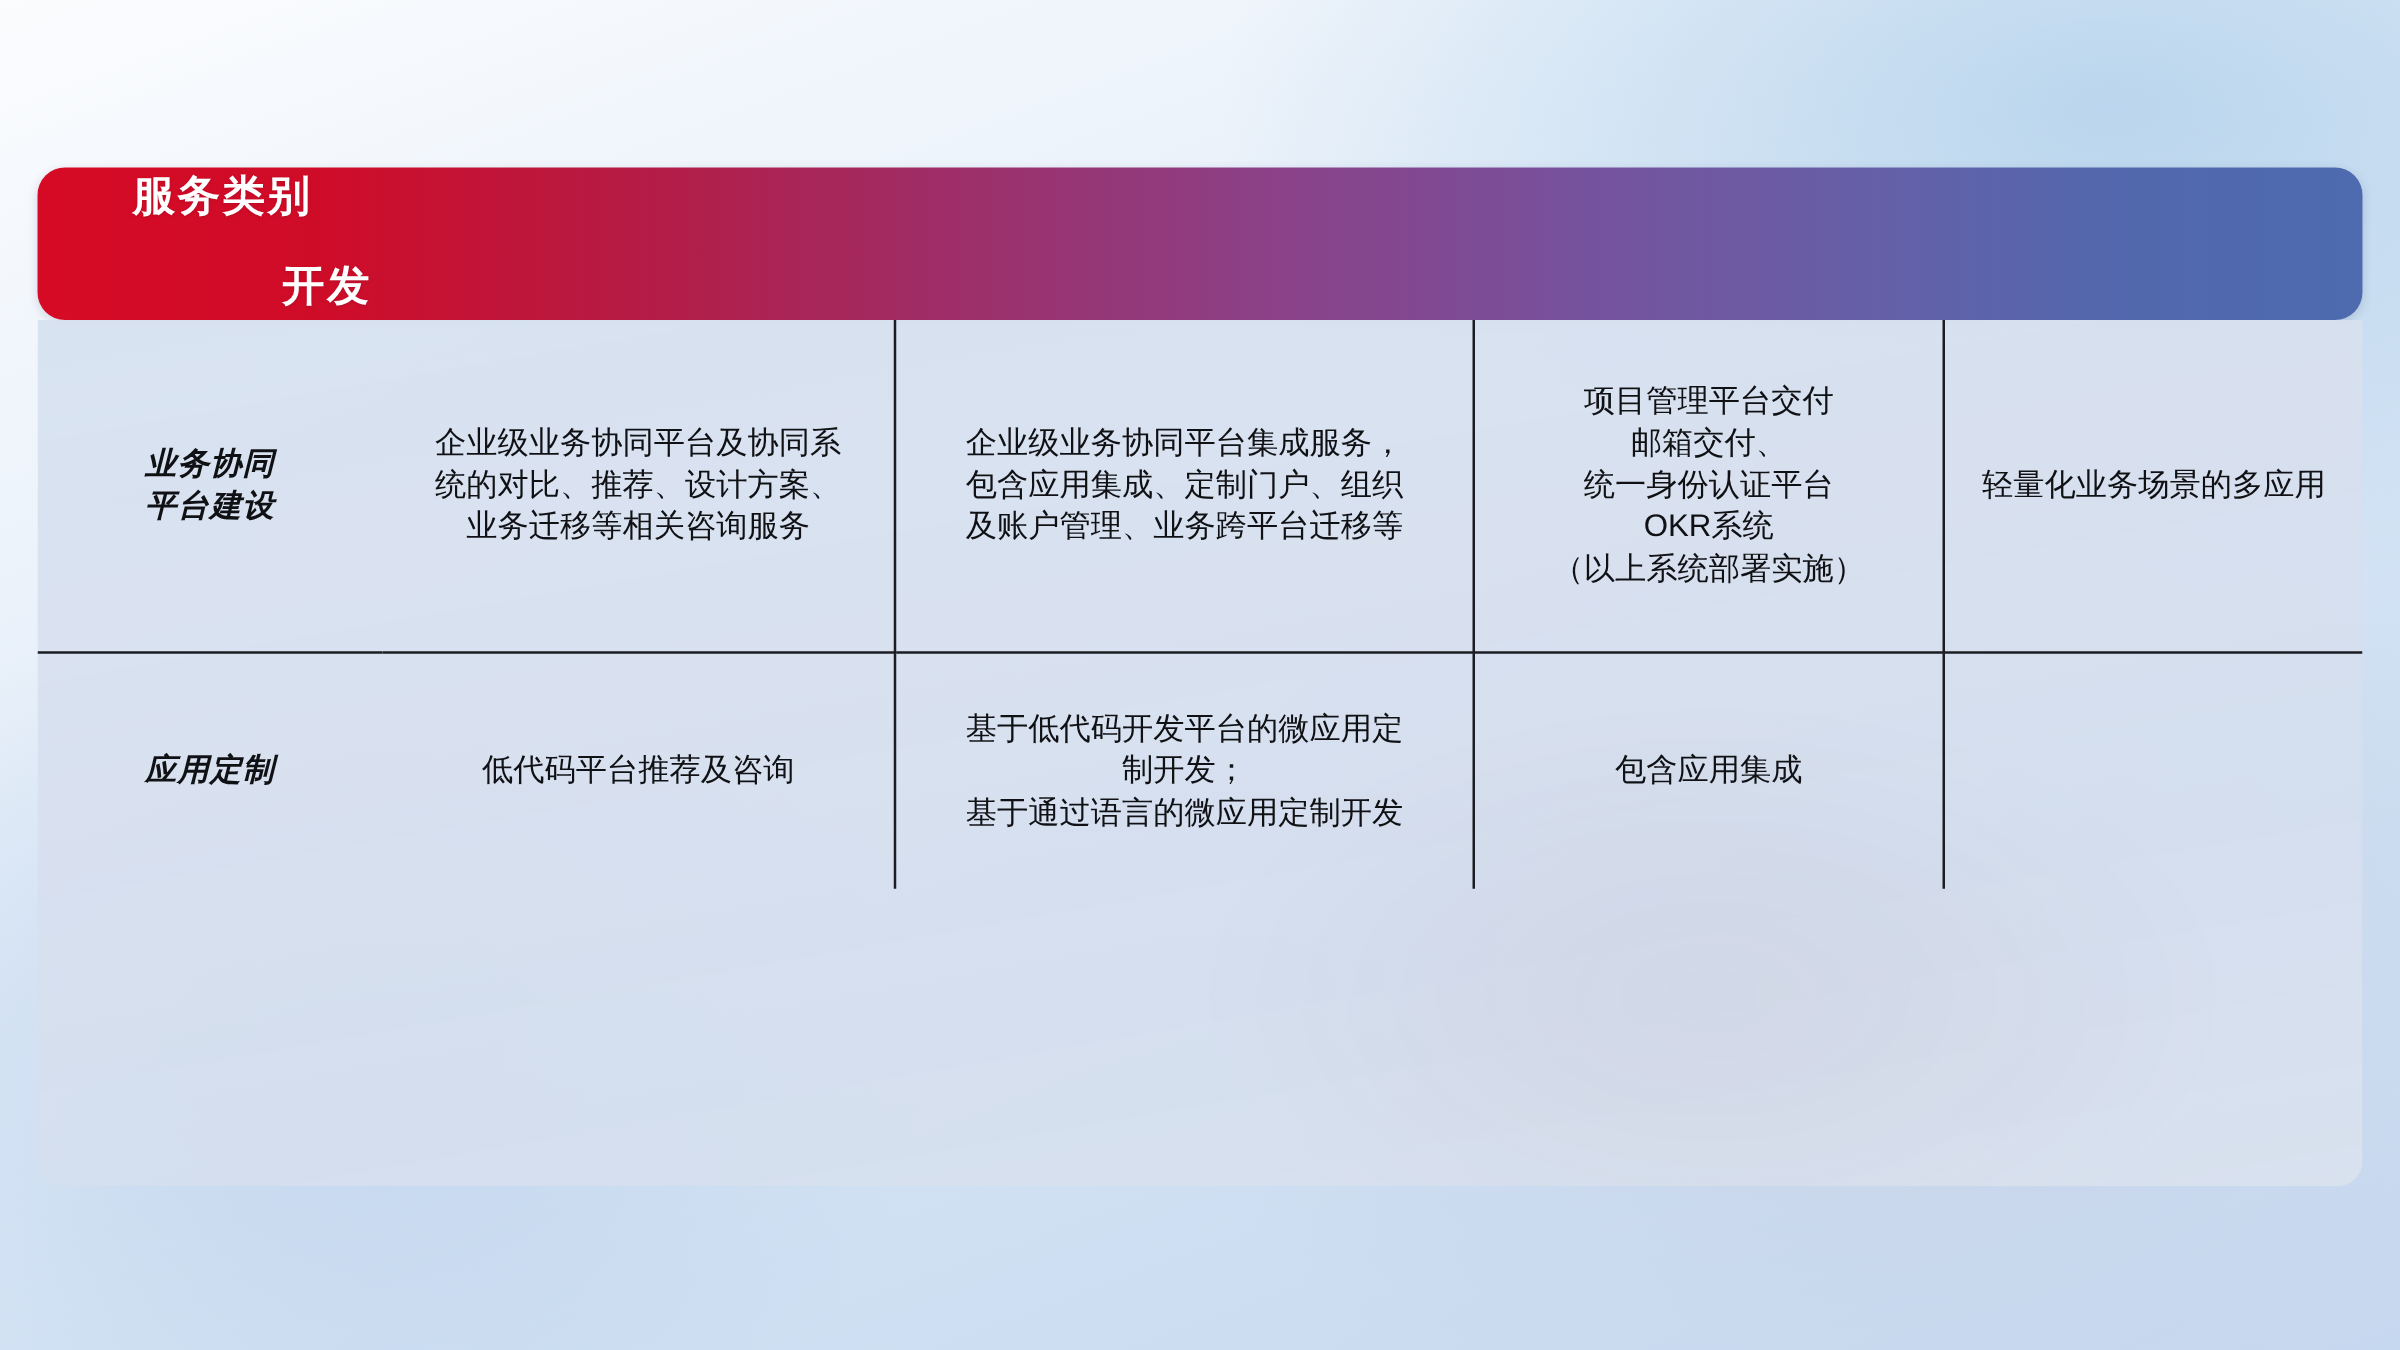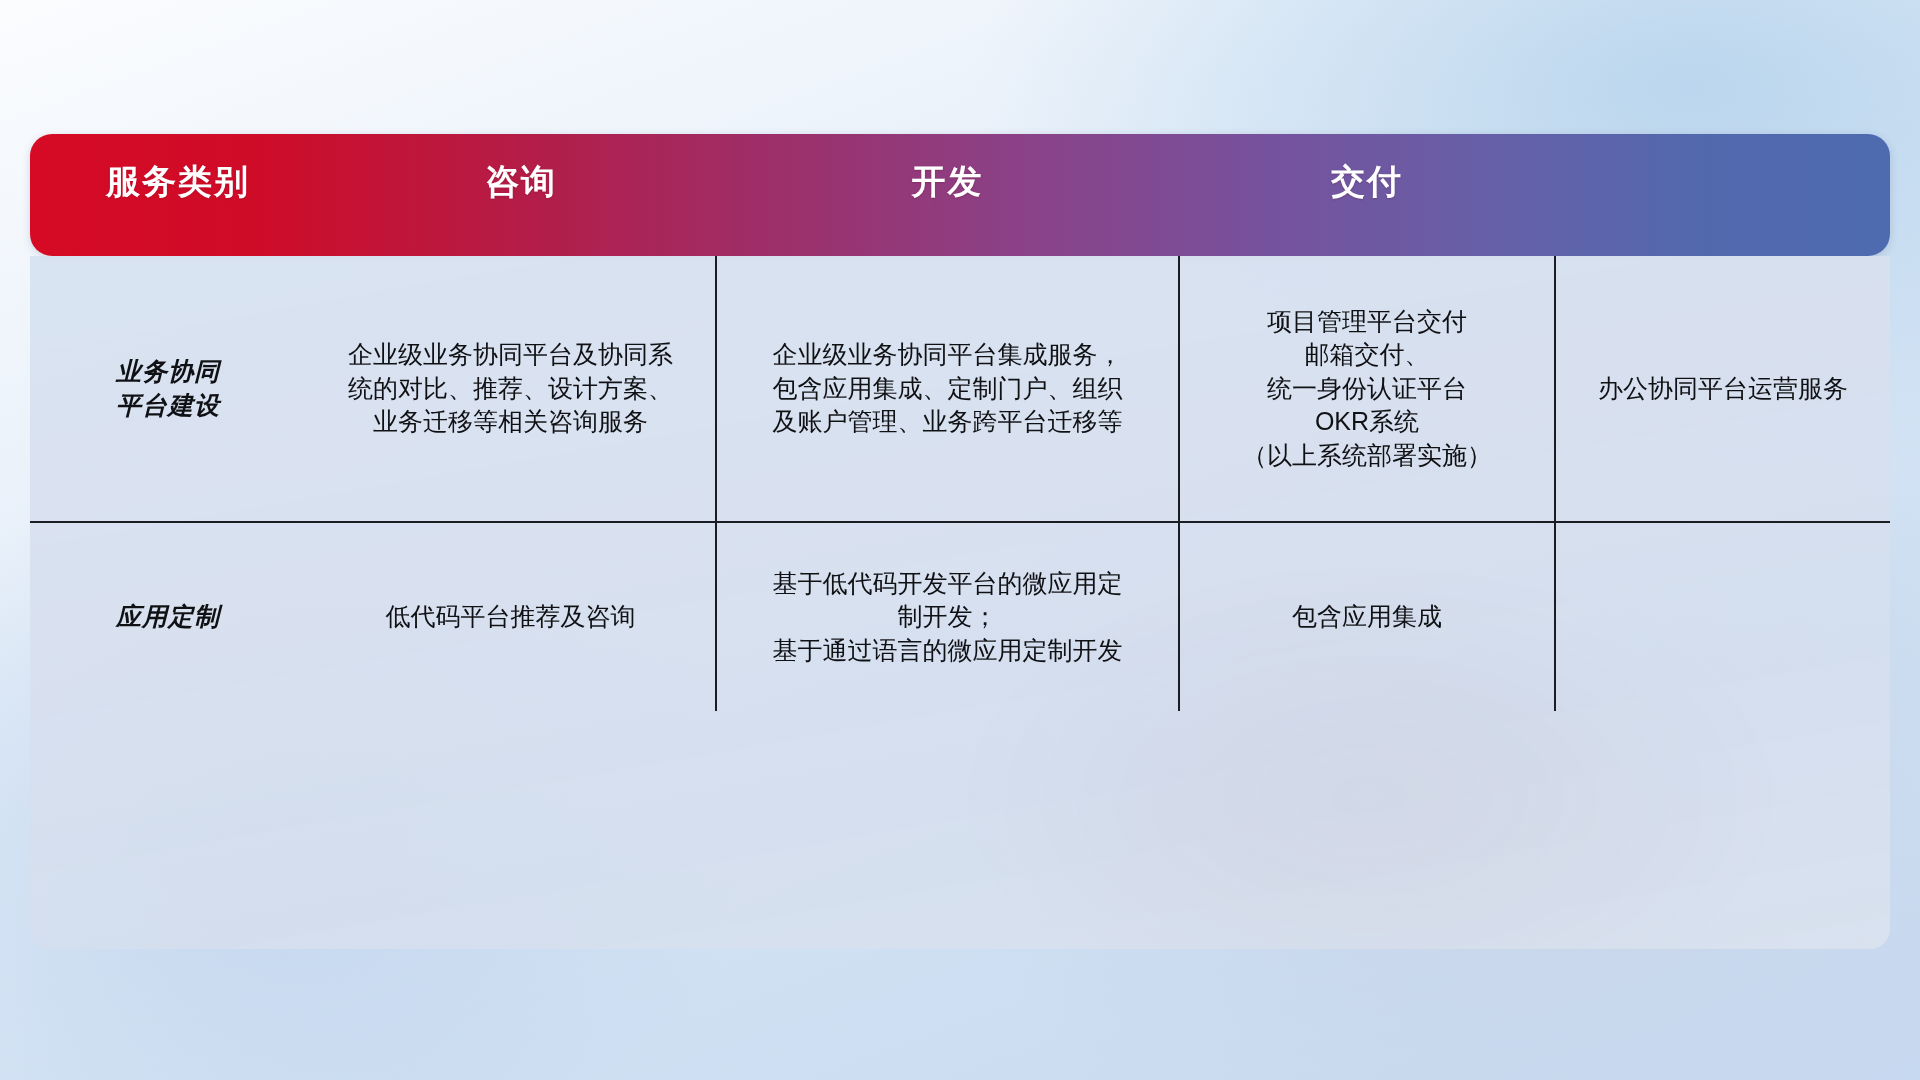--- a/index.html
+++ b/index.html
@@ -33,20 +33,21 @@
       #9d2f6a 40%,
       #8b4187 53%,
       #77519c 66%,
       #6560a8 79%,
       #5268ad 90%,
       #4e6bb0 100%);
     display:flex;
     align-items:flex-end;
     box-shadow:0 2px 8px rgba(60,70,110,0.18);
     overflow:hidden;
+    flex-direction:column;
   }
   .hcell {
     display:flex;
     align-items:center;
     justify-content:center;
     height:100%;
     padding-bottom:26px;
     color:#ffffff;
     font-size:34px;
     font-weight:bold;
@@ -107,21 +108,20 @@
 
   .cell-text { display:block; white-space:pre-line; }
 </style>
 </head>
 <body>
 
 <div id="table-wrap">
 
   <div id="header-row">
     <div class="hcell c0">服务类别</div>
-    <div class="hcell c1">咨询</div>
     <div class="hcell c2">开发</div>
     <div class="hcell c3">交付</div>
   </div>
 
   <div id="body-panel">
     <table id="body-table">
       <colgroup>
         <col style="width:276px">
         <col style="width:410px">
         <col style="width:463px">
@@ -145,21 +145,21 @@
 及账户管理、业务跨平台迁移等</span>
             </td>
           <td class="v">
               <span class="cell-text">项目管理平台交付
 邮箱交付、
 统一身份认证平台
 OKR系统
 （以上系统部署实施）</span>
             </td>
           <td>
-              <span class="cell-text">办公协同平台运营服务</span>
+              <span class="cell-text">轻量化业务场景的多应用</span>
             </td>
         </tr>
         <tr class="r2">
           <td class="cat">
               <span class="cat-inner cell-text">应用定制</span>
             </td>
           <td class="v">
               <span class="cell-text">低代码平台推荐及咨询</span>
             </td>
           <td class="v">

